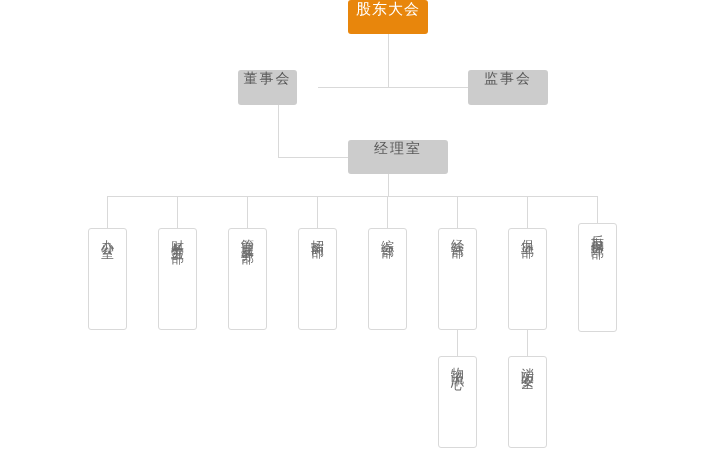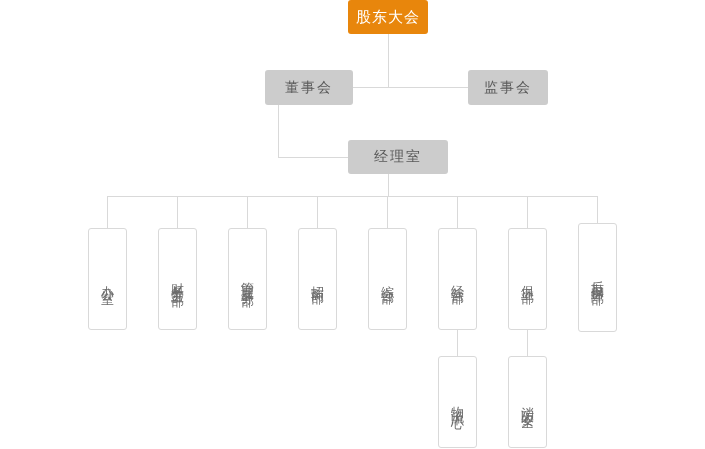--- a/index.html
+++ b/index.html
@@ -14,21 +14,21 @@
     position: relative;
     width: 705px;
     height: 449px;
     background: #ffffff;
     overflow: hidden;
   }
   .node {
     position: absolute;
     box-sizing: border-box;
     display: flex;
-    align-items: center;
+    align-items: flex-start;
     justify-content: center;
     border-radius: 3px;
     z-index: 2;
   }
   .node-root {
     background: #e8860c;
     color: #ffffff;
     font-size: 15px;
     letter-spacing: 1px;
   }
@@ -94,21 +94,21 @@
   <div class="conn conn-v" style="left:527px; top:196px; height:32px;"></div>
   <div class="conn conn-v" style="left:597px; top:196px; height:27px;"></div>
 
   <div class="conn conn-v" style="left:457px; top:330px; height:26px;"></div>
   <div class="conn conn-v" style="left:527px; top:330px; height:26px;"></div>
 
   <div class="node node-root" style="left:348px; top:0px; width:80px; height:34px;">
     <span class="htext">股东大会</span>
   </div>
 
-  <div class="node node-mid" style="left:238px; top:70px; width:88px; height:35px;margin-left:27px;">
+  <div class="node node-mid" style="left:238px; top:70px; width:59px; height:35px;">
     <span class="htext">董事会</span>
   </div>
 
   <div class="node node-mid" style="left:468px; top:70px; width:80px; height:35px;">
     <span class="htext">监事会</span>
   </div>
 
   <div class="node node-mid" style="left:348px; top:140px; width:100px; height:34px;">
     <span class="htext">经理室</span>
   </div>

